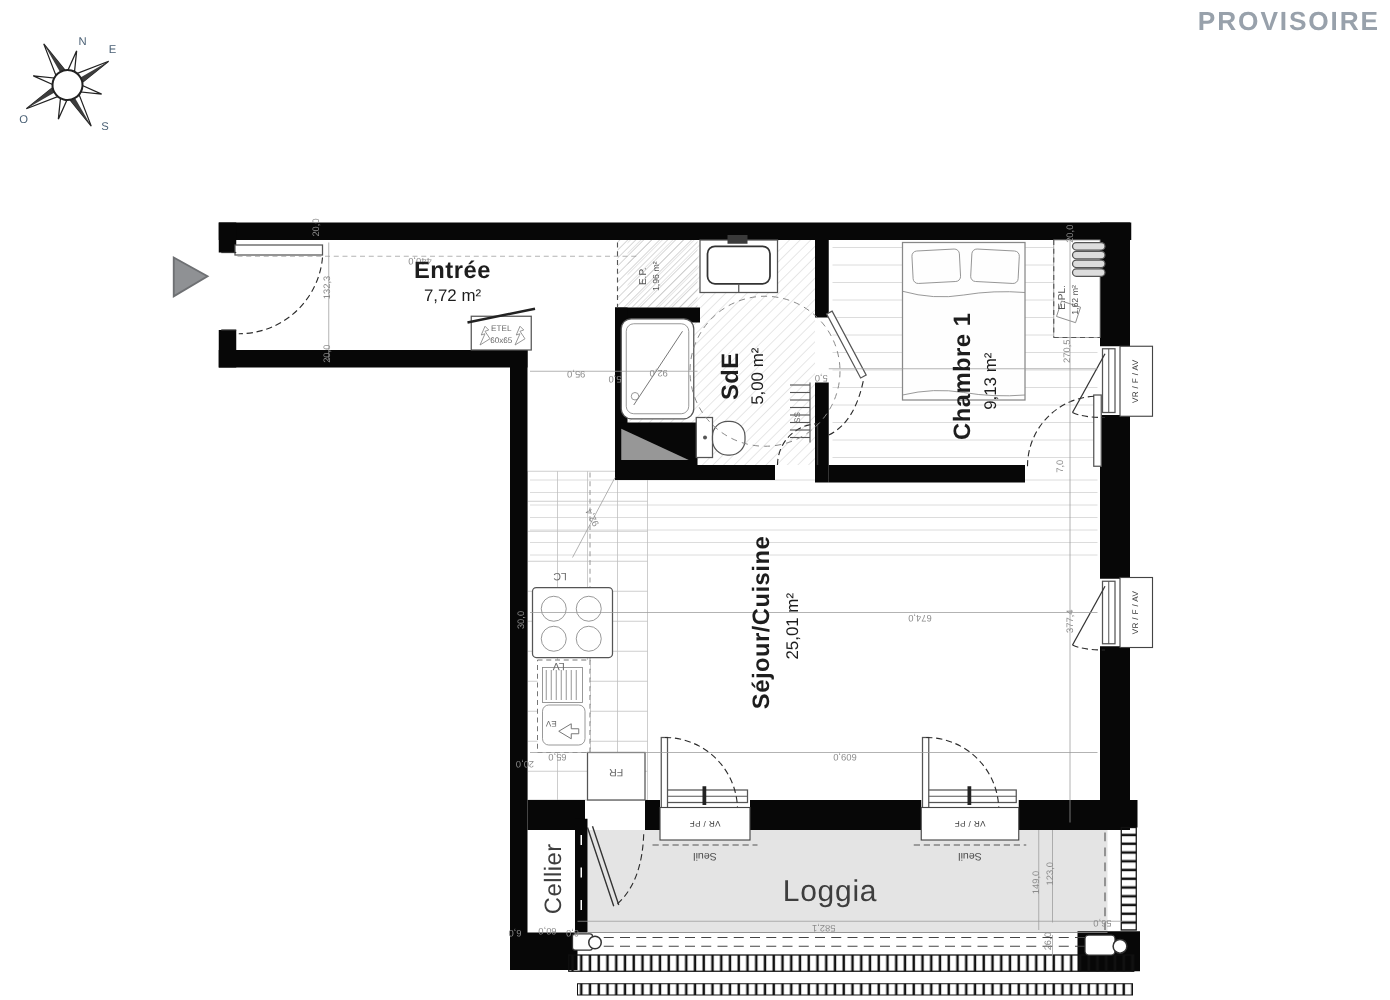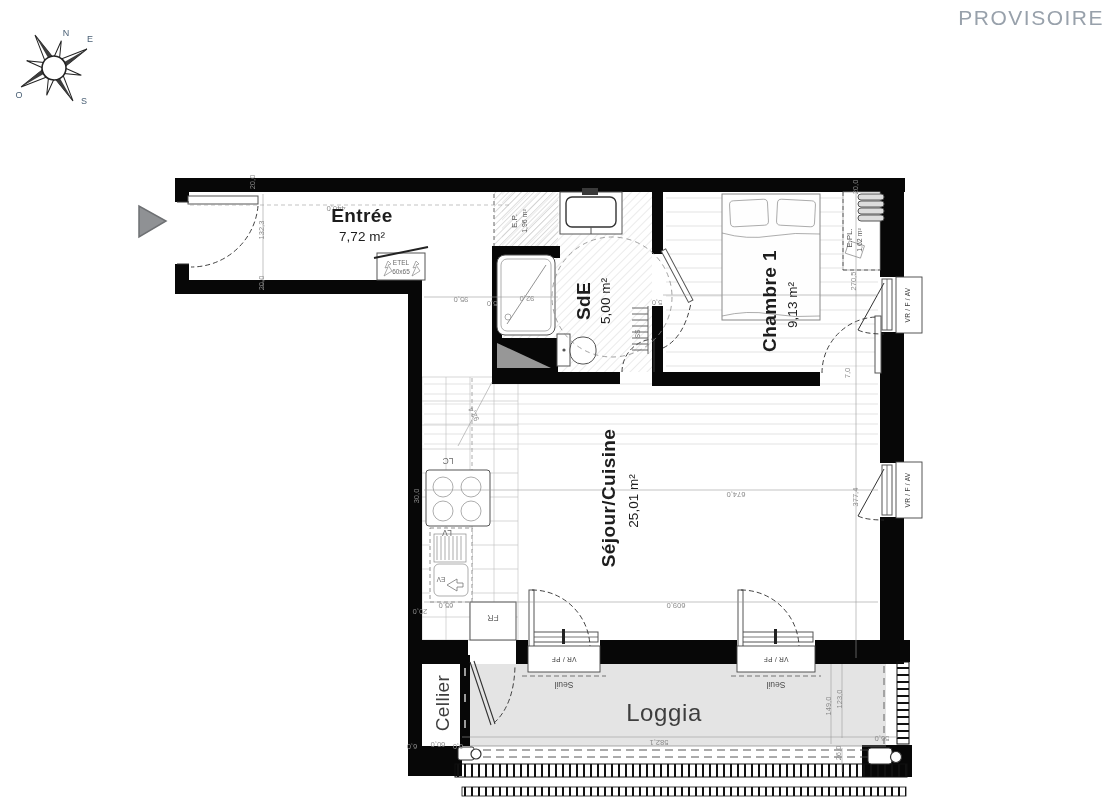--- a/index.html
+++ b/index.html
@@ -1,19 +1,19 @@
 <!DOCTYPE html>
 <html><head>
 <meta charset="utf-8">
 <style>
   html,body{margin:0;padding:0;background:#fff;}
   .page{position:relative;width:1112px;height:800px;background:#fff;overflow:hidden;
         font-family:"Liberation Sans",sans-serif;}
   .provisoire{position:absolute;top:6px;right:8px;font-size:21px;letter-spacing:1.5px;
-              color:#98a1ab;font-weight:400;}
+              color:#98a1ab;font-weight:700;}
   svg{position:absolute;left:0;top:0;}
   
   .room-lbl{font:600 19px "Liberation Sans",sans-serif;fill:#1d1d1d;letter-spacing:.4px;}
   .room-area{font:400 13.5px "Liberation Sans",sans-serif;fill:#1d1d1d;}
   .big-lbl{font:400 24px "Liberation Sans",sans-serif;fill:#3e3e3e;letter-spacing:.6px;}
   .mid-lbl{font:400 19px "Liberation Sans",sans-serif;fill:#3e3e3e;letter-spacing:.4px;}
   .closet-lbl{font:400 8px "Liberation Sans",sans-serif;fill:#555;}
   .closet-area{font:400 7px "Liberation Sans",sans-serif;fill:#555;}
   .fixture-lbl{font:400 8.5px "Liberation Sans",sans-serif;fill:#6a6a6a;}
   .tiny-lbl{font:400 6.5px "Liberation Sans",sans-serif;fill:#6a6a6a;}

